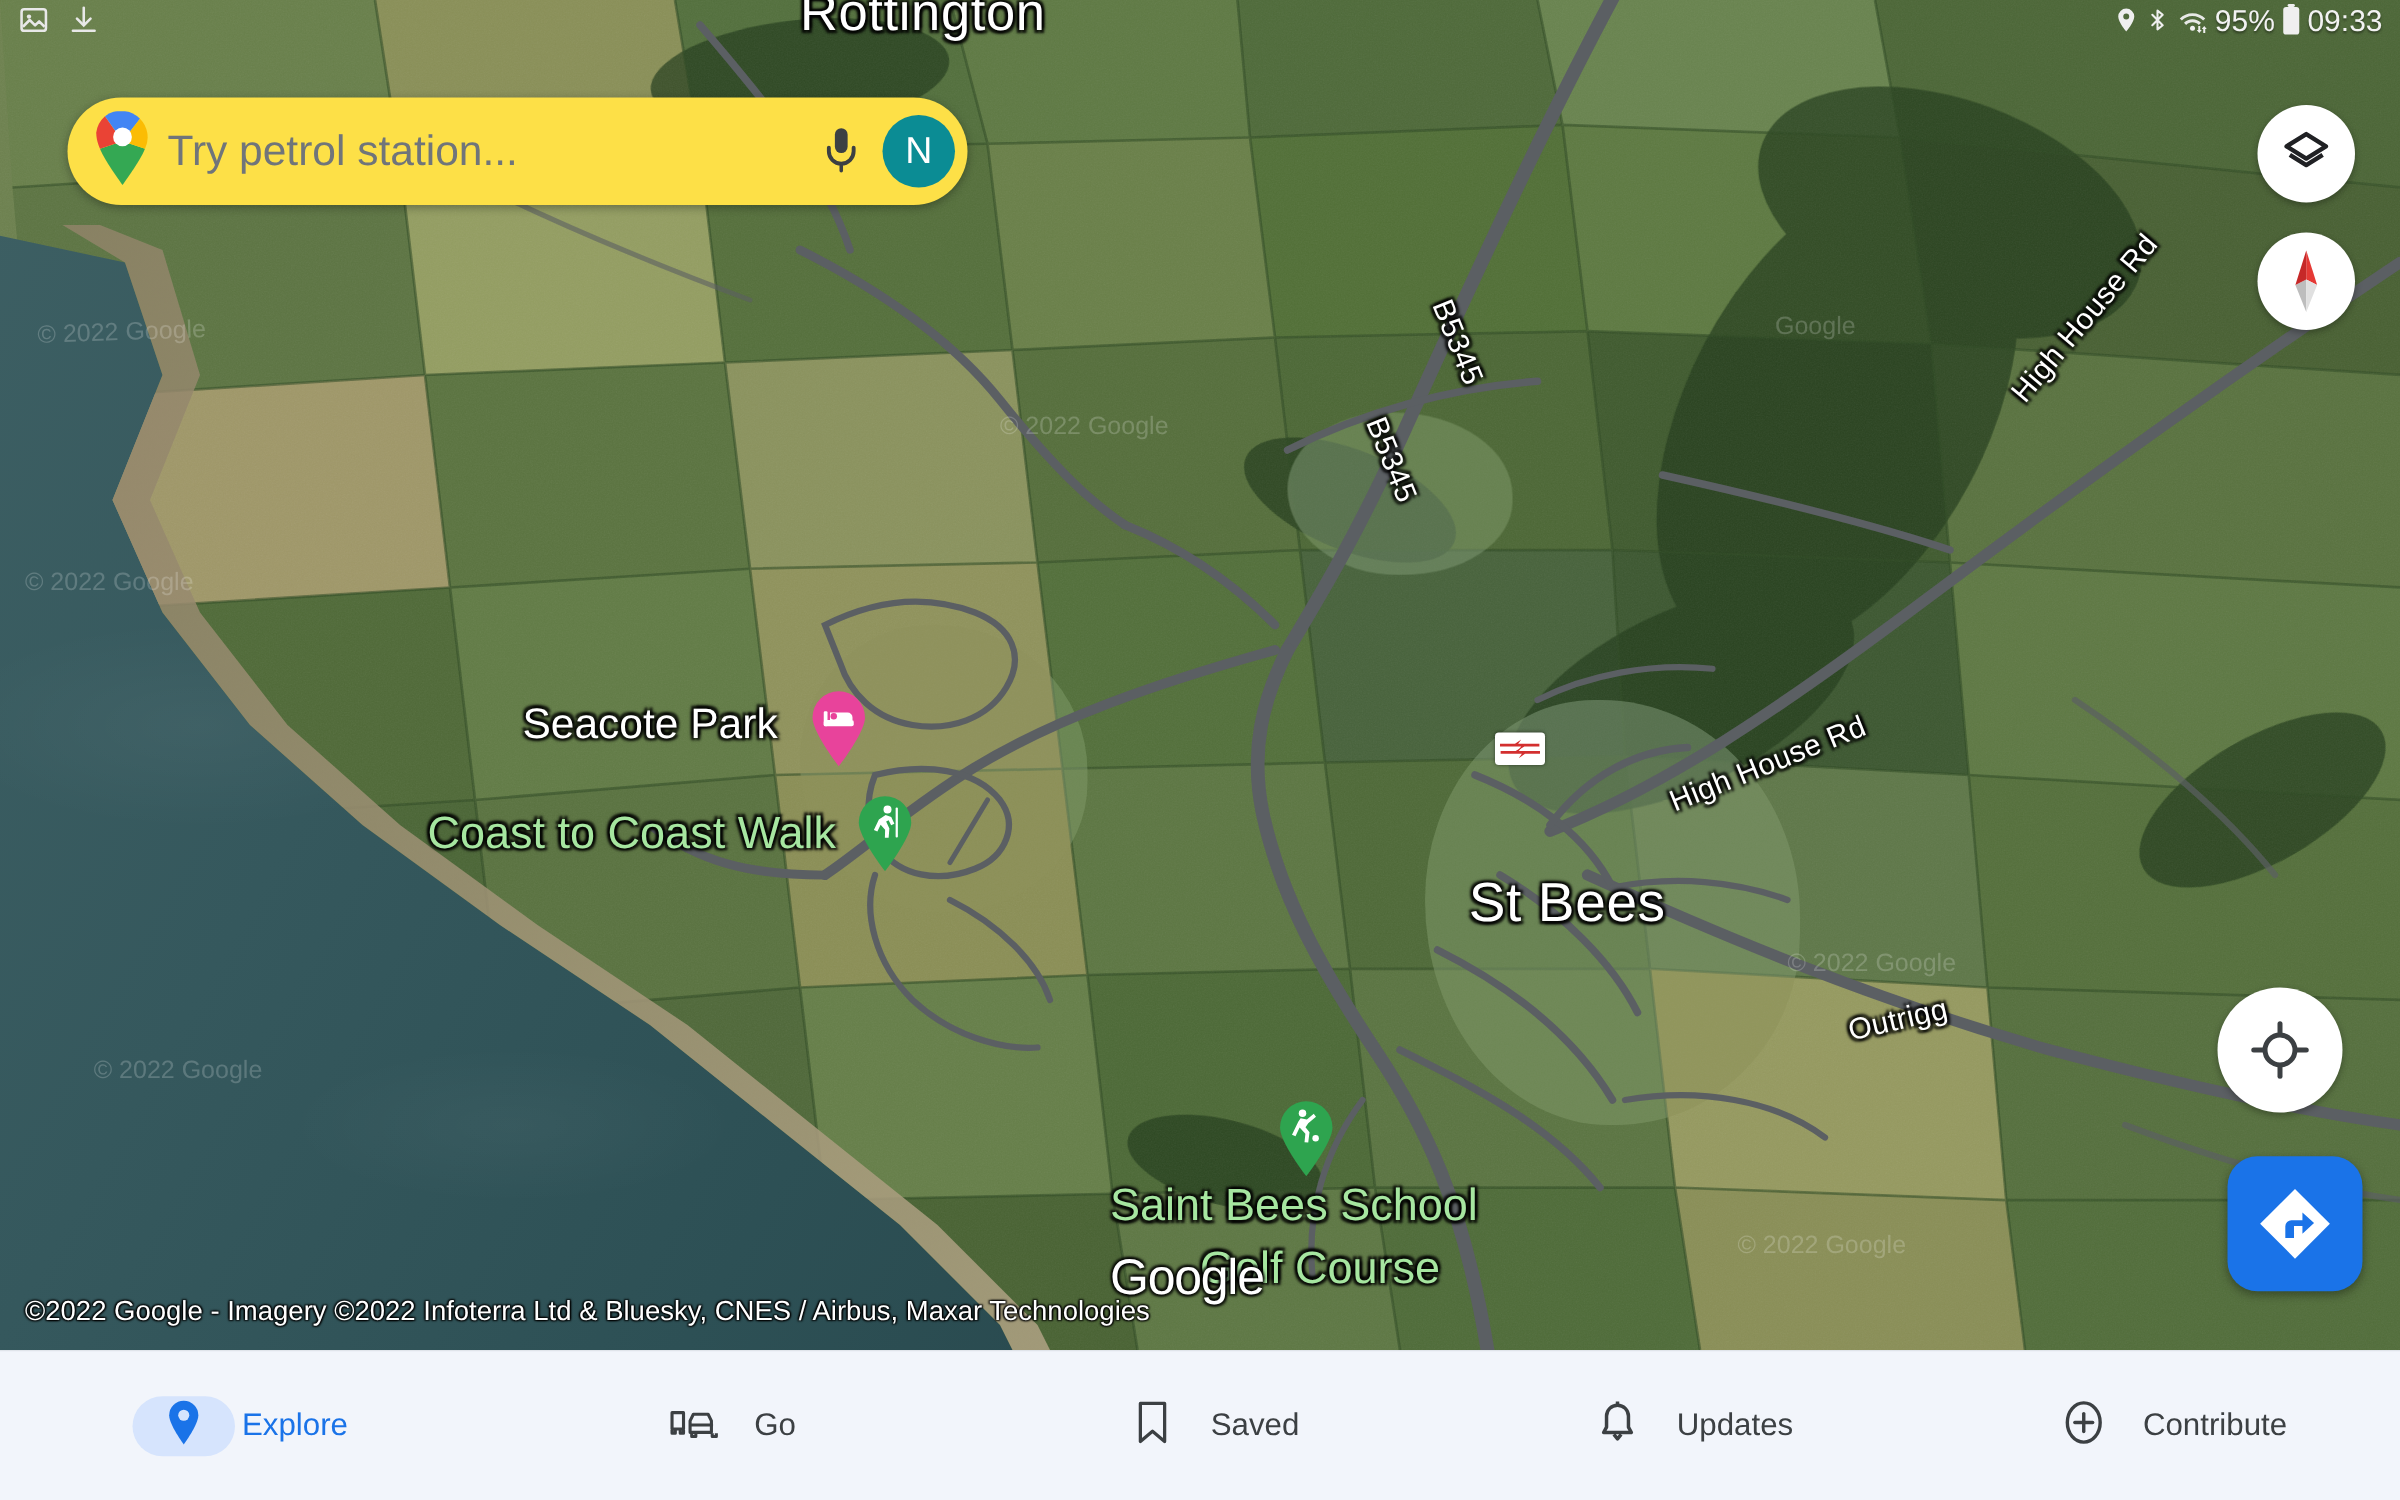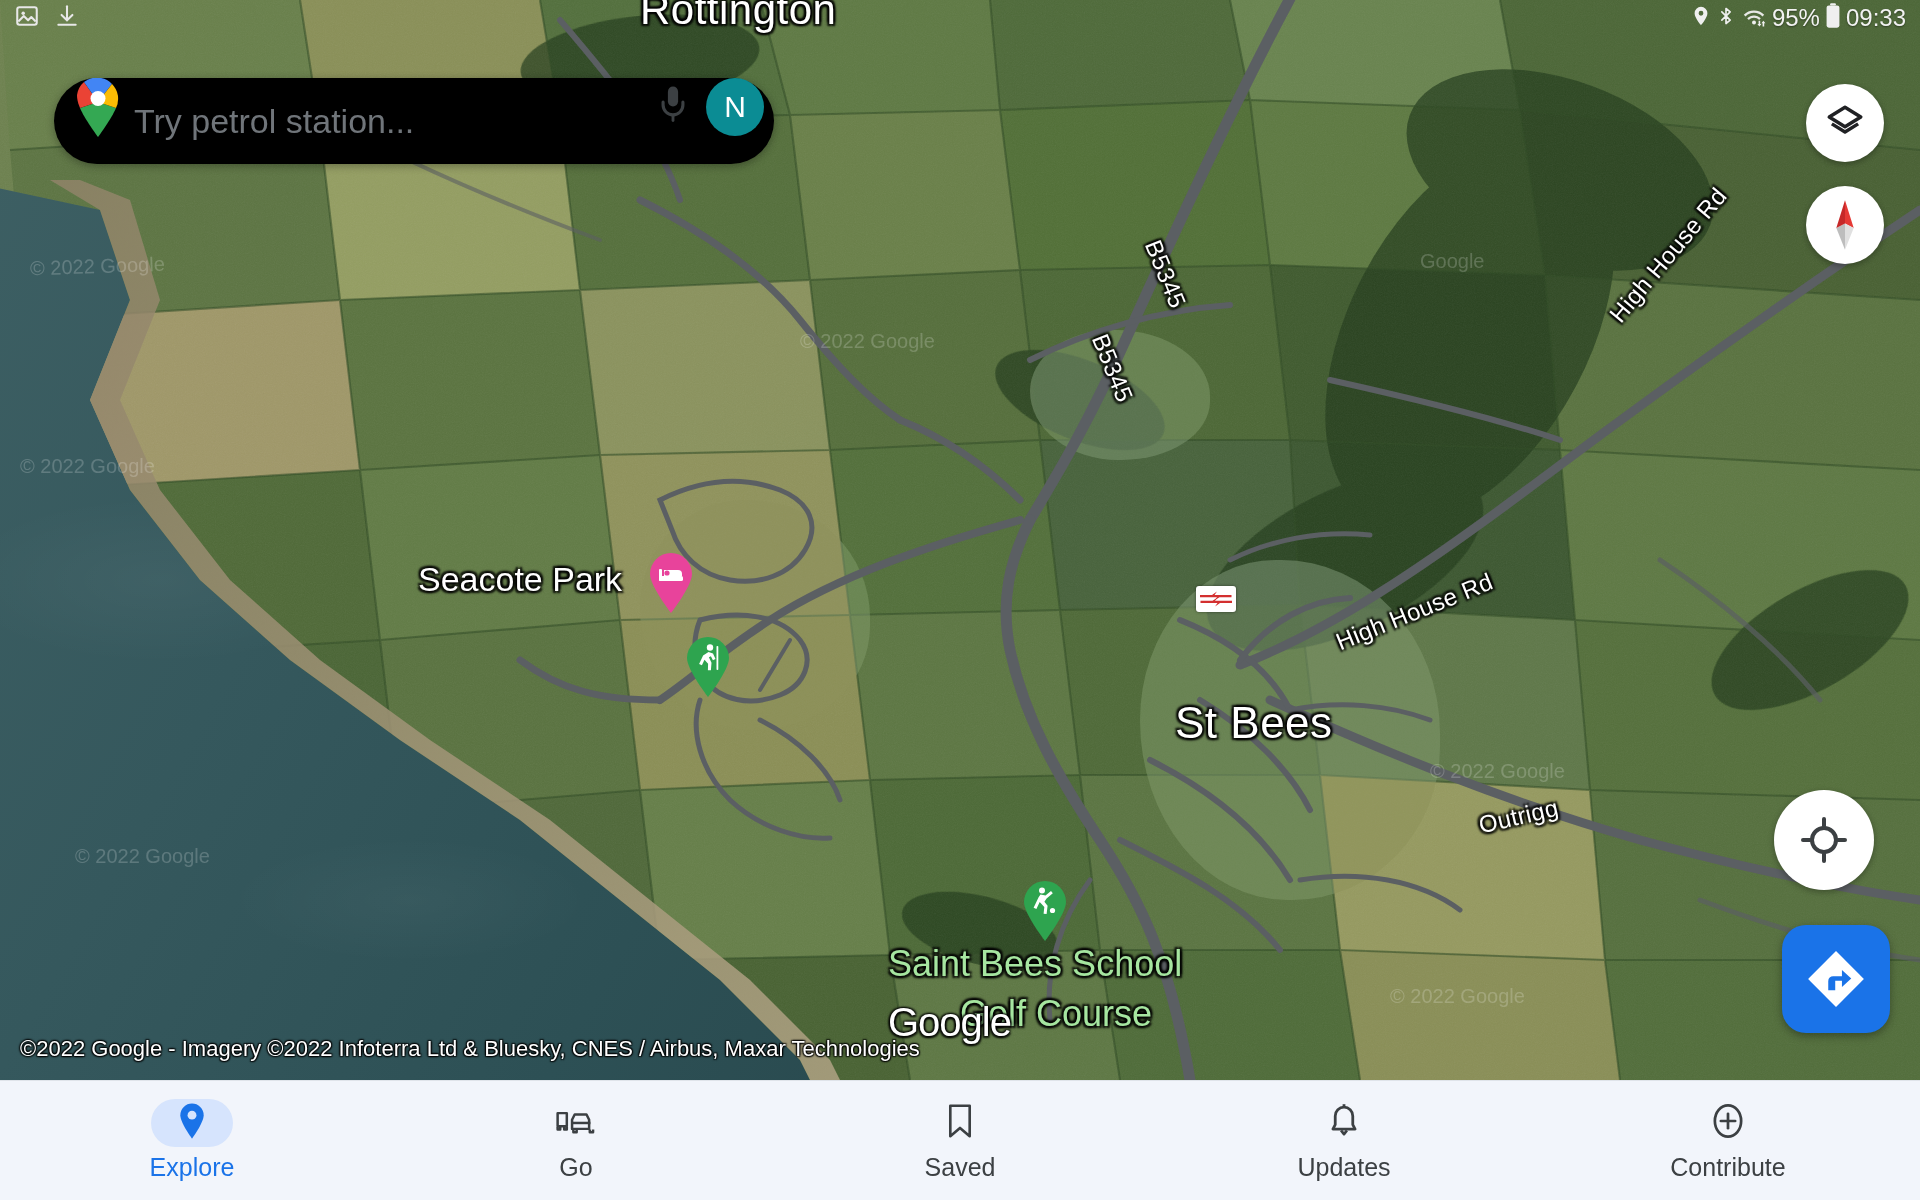--- a/index.html
+++ b/index.html
@@ -121,22 +121,22 @@
     display:flex; align-items:center; justify-content:space-between;
     padding:0 14px; z-index:40; pointer-events:none;
   }
   .sb-left, .sb-right{ display:flex; align-items:center; gap:14px; }
   .sb-right{ gap:4px; }
   .sb-text{ color:#f2f2f2; font-size:24px; font-weight:400; text-shadow:0 1px 2px rgba(0,0,0,.45); }
 
   
   #searchbar{
     position:absolute; left:54px; top:78px; width:720px; height:86px;
-    background:#000000; border-radius:43px;
-    display:flex; padding:0 10px 0 22px;
+    background:#fde047; border-radius:43px;
+    display:flex; align-items:center; padding:0 10px 0 22px;
     box-shadow:0 2px 8px rgba(0,0,0,.32);
     z-index:30;
   }
   #search-input{
     flex:1; border:none; outline:none; background:transparent;
     font-family:"Liberation Sans", sans-serif;
     font-size:34px; color:#70757a; padding:0 14px;
   }
   #search-input::placeholder{ color:#70757a; opacity:1; }
   .mic-btn{ width:54px; height:54px; display:flex; align-items:center; justify-content:center; cursor:pointer; }
@@ -163,21 +163,21 @@
   }
 
   
   #bottomnav{
     position:absolute; left:0; top:1080px; width:1920px; height:120px;
     background:#f2f5fb; display:flex; align-items:center;
     border-top:1px solid #e0e4ea; z-index:35;
   }
   .navitem{
     flex:1; height:100%;
-    display:flex; flex-direction:column; align-items:center; justify-content:center;
+    display:flex; flex-direction:row; align-items:center; justify-content:center;
     gap:6px; cursor:pointer;
   }
   .navicon-wrap{
     width:82px; height:48px; border-radius:24px;
     display:flex; align-items:center; justify-content:center;
   }
   .navitem.active .navicon-wrap{ background:#d6e4fd; }
   .navlabel{ font-size:25px; color:#3c4043; }
   .navitem.active .navlabel{ color:#1a73e8; font-weight:500; }
 </style>
@@ -347,20 +347,21 @@
     <div class="ghost-attr" style="left:20px;  top:455px;">© 2022 Google</div>
     <div class="ghost-attr" style="left:75px;  top:845px;">© 2022 Google</div>
     <div class="ghost-attr" style="left:800px; top:330px;">© 2022 Google</div>
     <div class="ghost-attr" style="left:1420px;top:250px;">Google</div>
     <div class="ghost-attr" style="left:1430px;top:760px;">© 2022 Google</div>
     <div class="ghost-attr" style="left:1390px;top:985px;">© 2022 Google</div>
 
     <div class="maplabel label-rottington">Rottington</div>
     <div class="maplabel label-stbees">St Bees</div>
     <div class="maplabel label-seacote">Seacote Park</div>
+    <div class="maplabel green label-coast">Coast to Coast Walk</div>
     <div class="maplabel green label-golf1">Saint Bees School</div>
     <div class="maplabel green label-golf2">Golf Course</div>
 
     <div class="maplabel road label-b5345a">B5345</div>
     <div class="maplabel road label-b5345b">B5345</div>
     <div class="maplabel road label-hhrd-a">High House Rd</div>
     <div class="maplabel road label-hhrd-b">High House Rd</div>
     <div class="maplabel road label-outrigg">Outrigg</div>
 
     <div class="pin pin-seacote">

